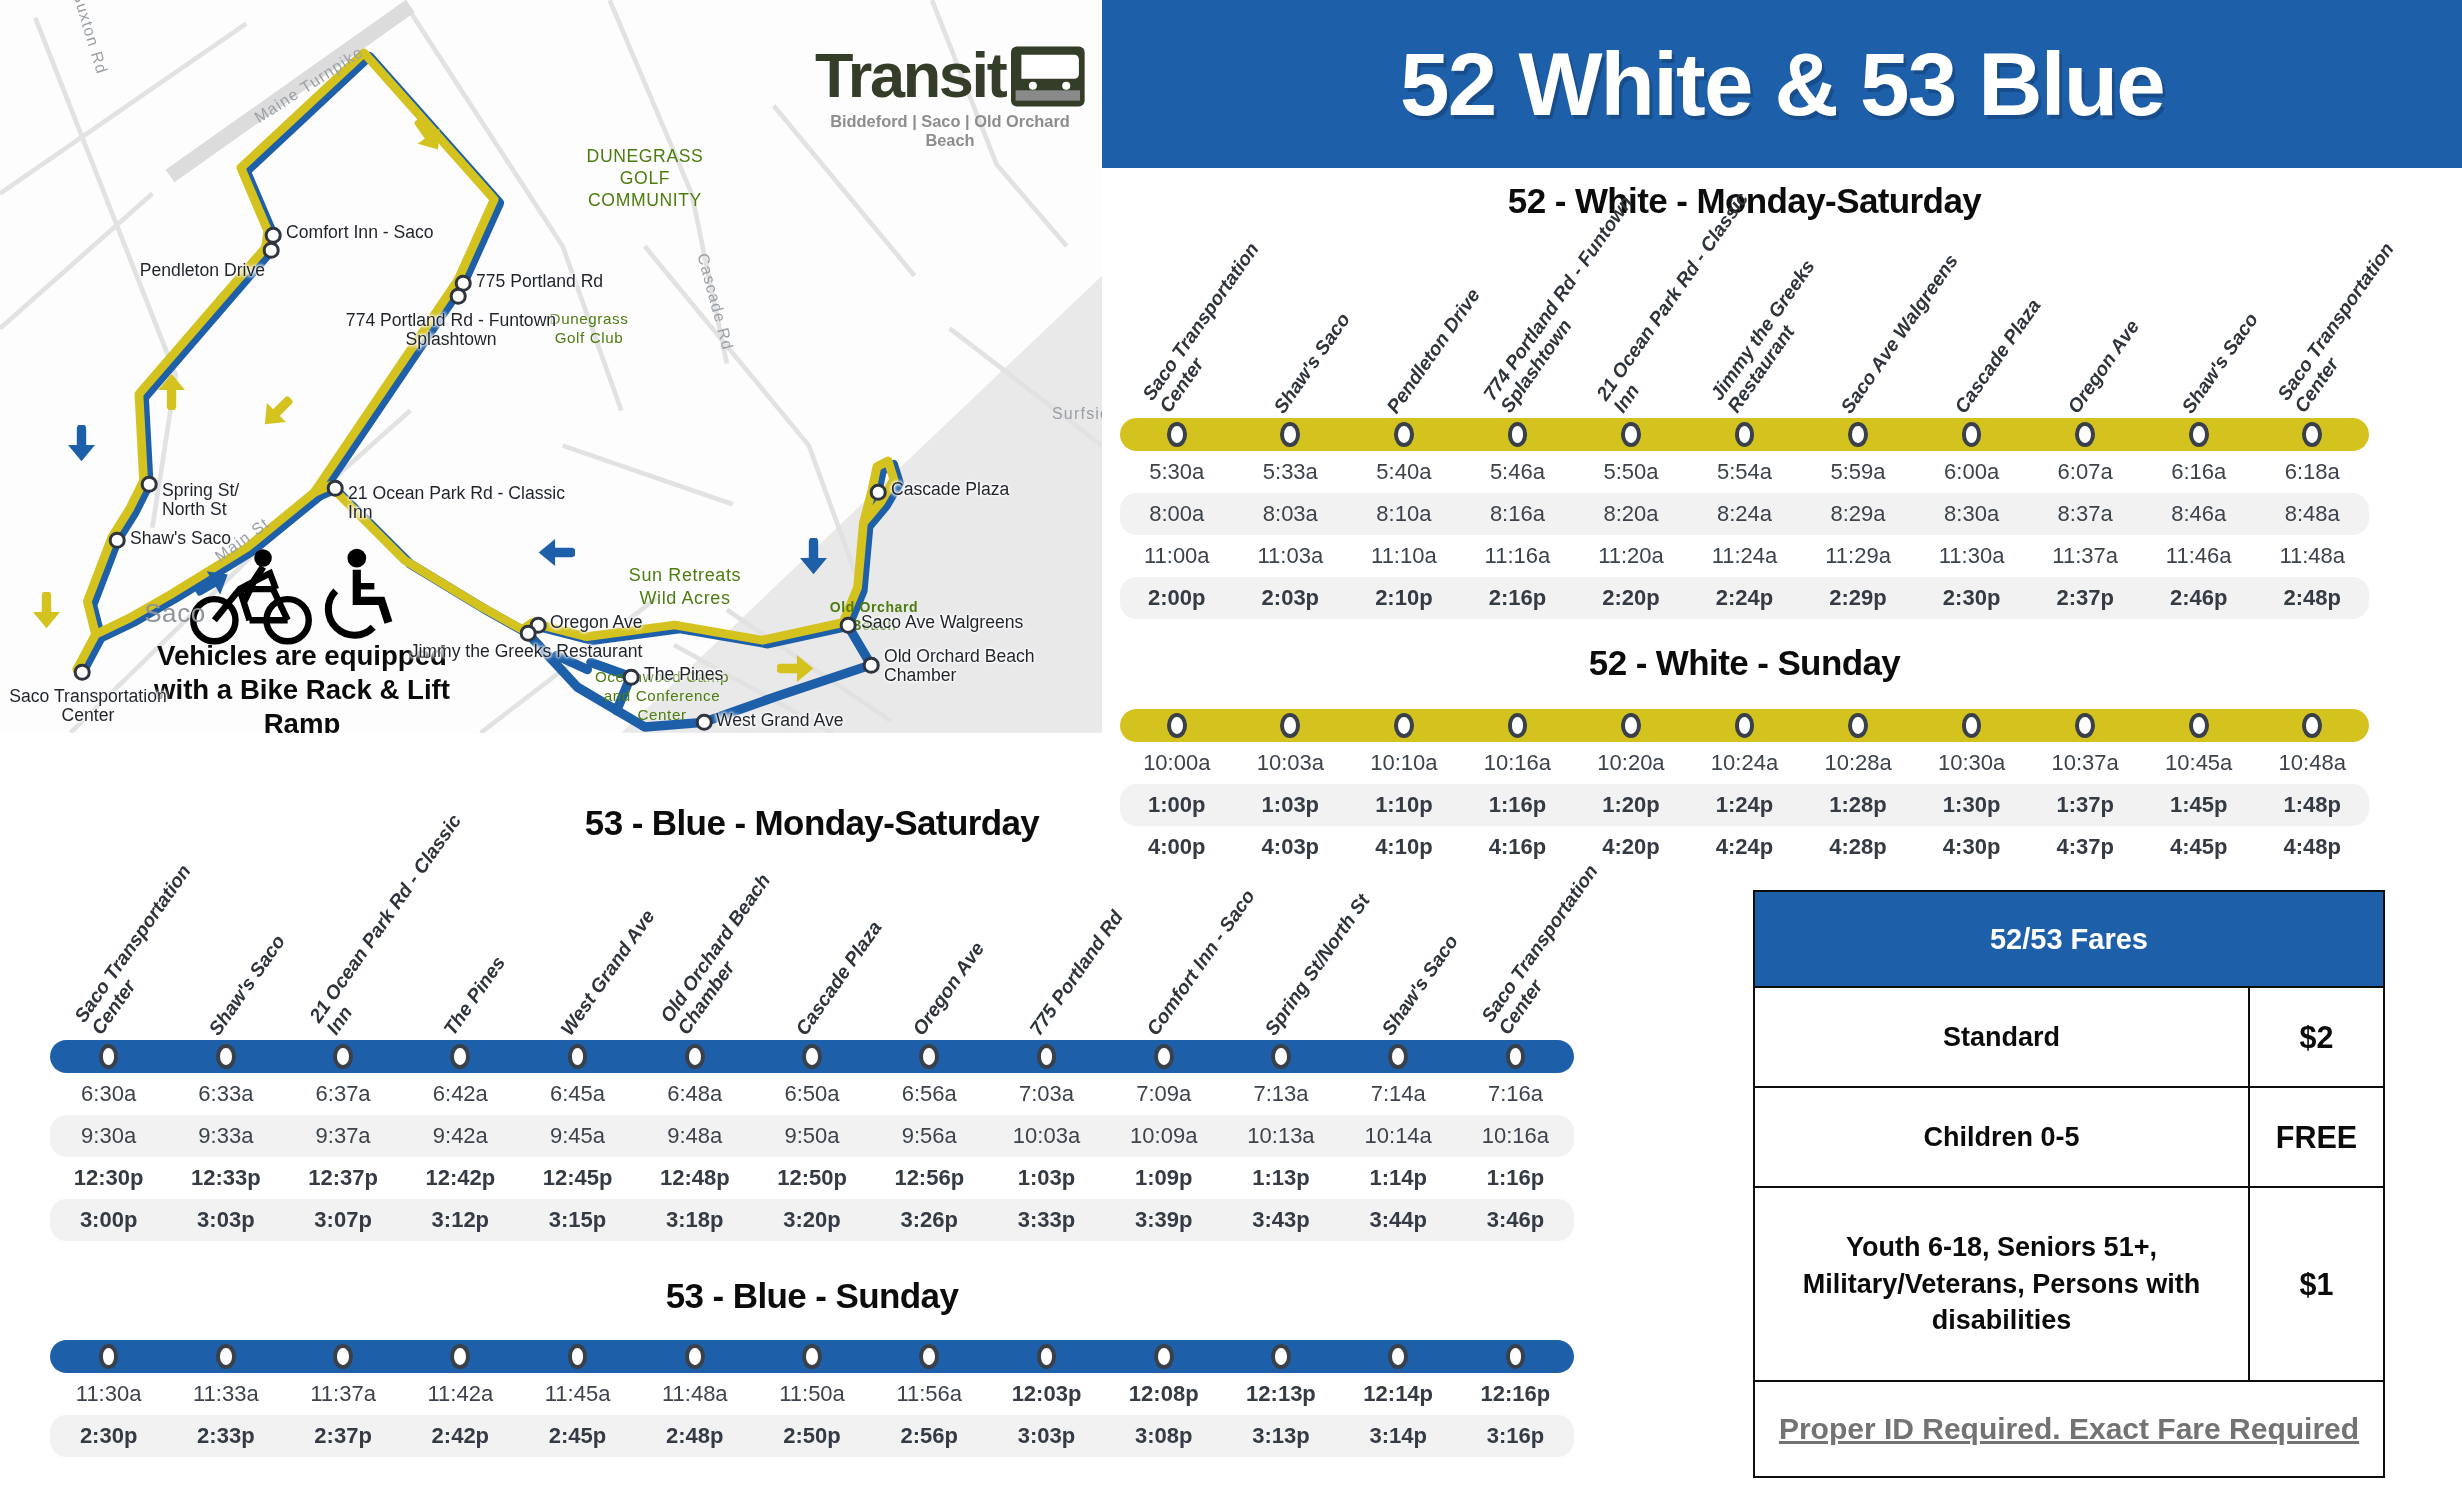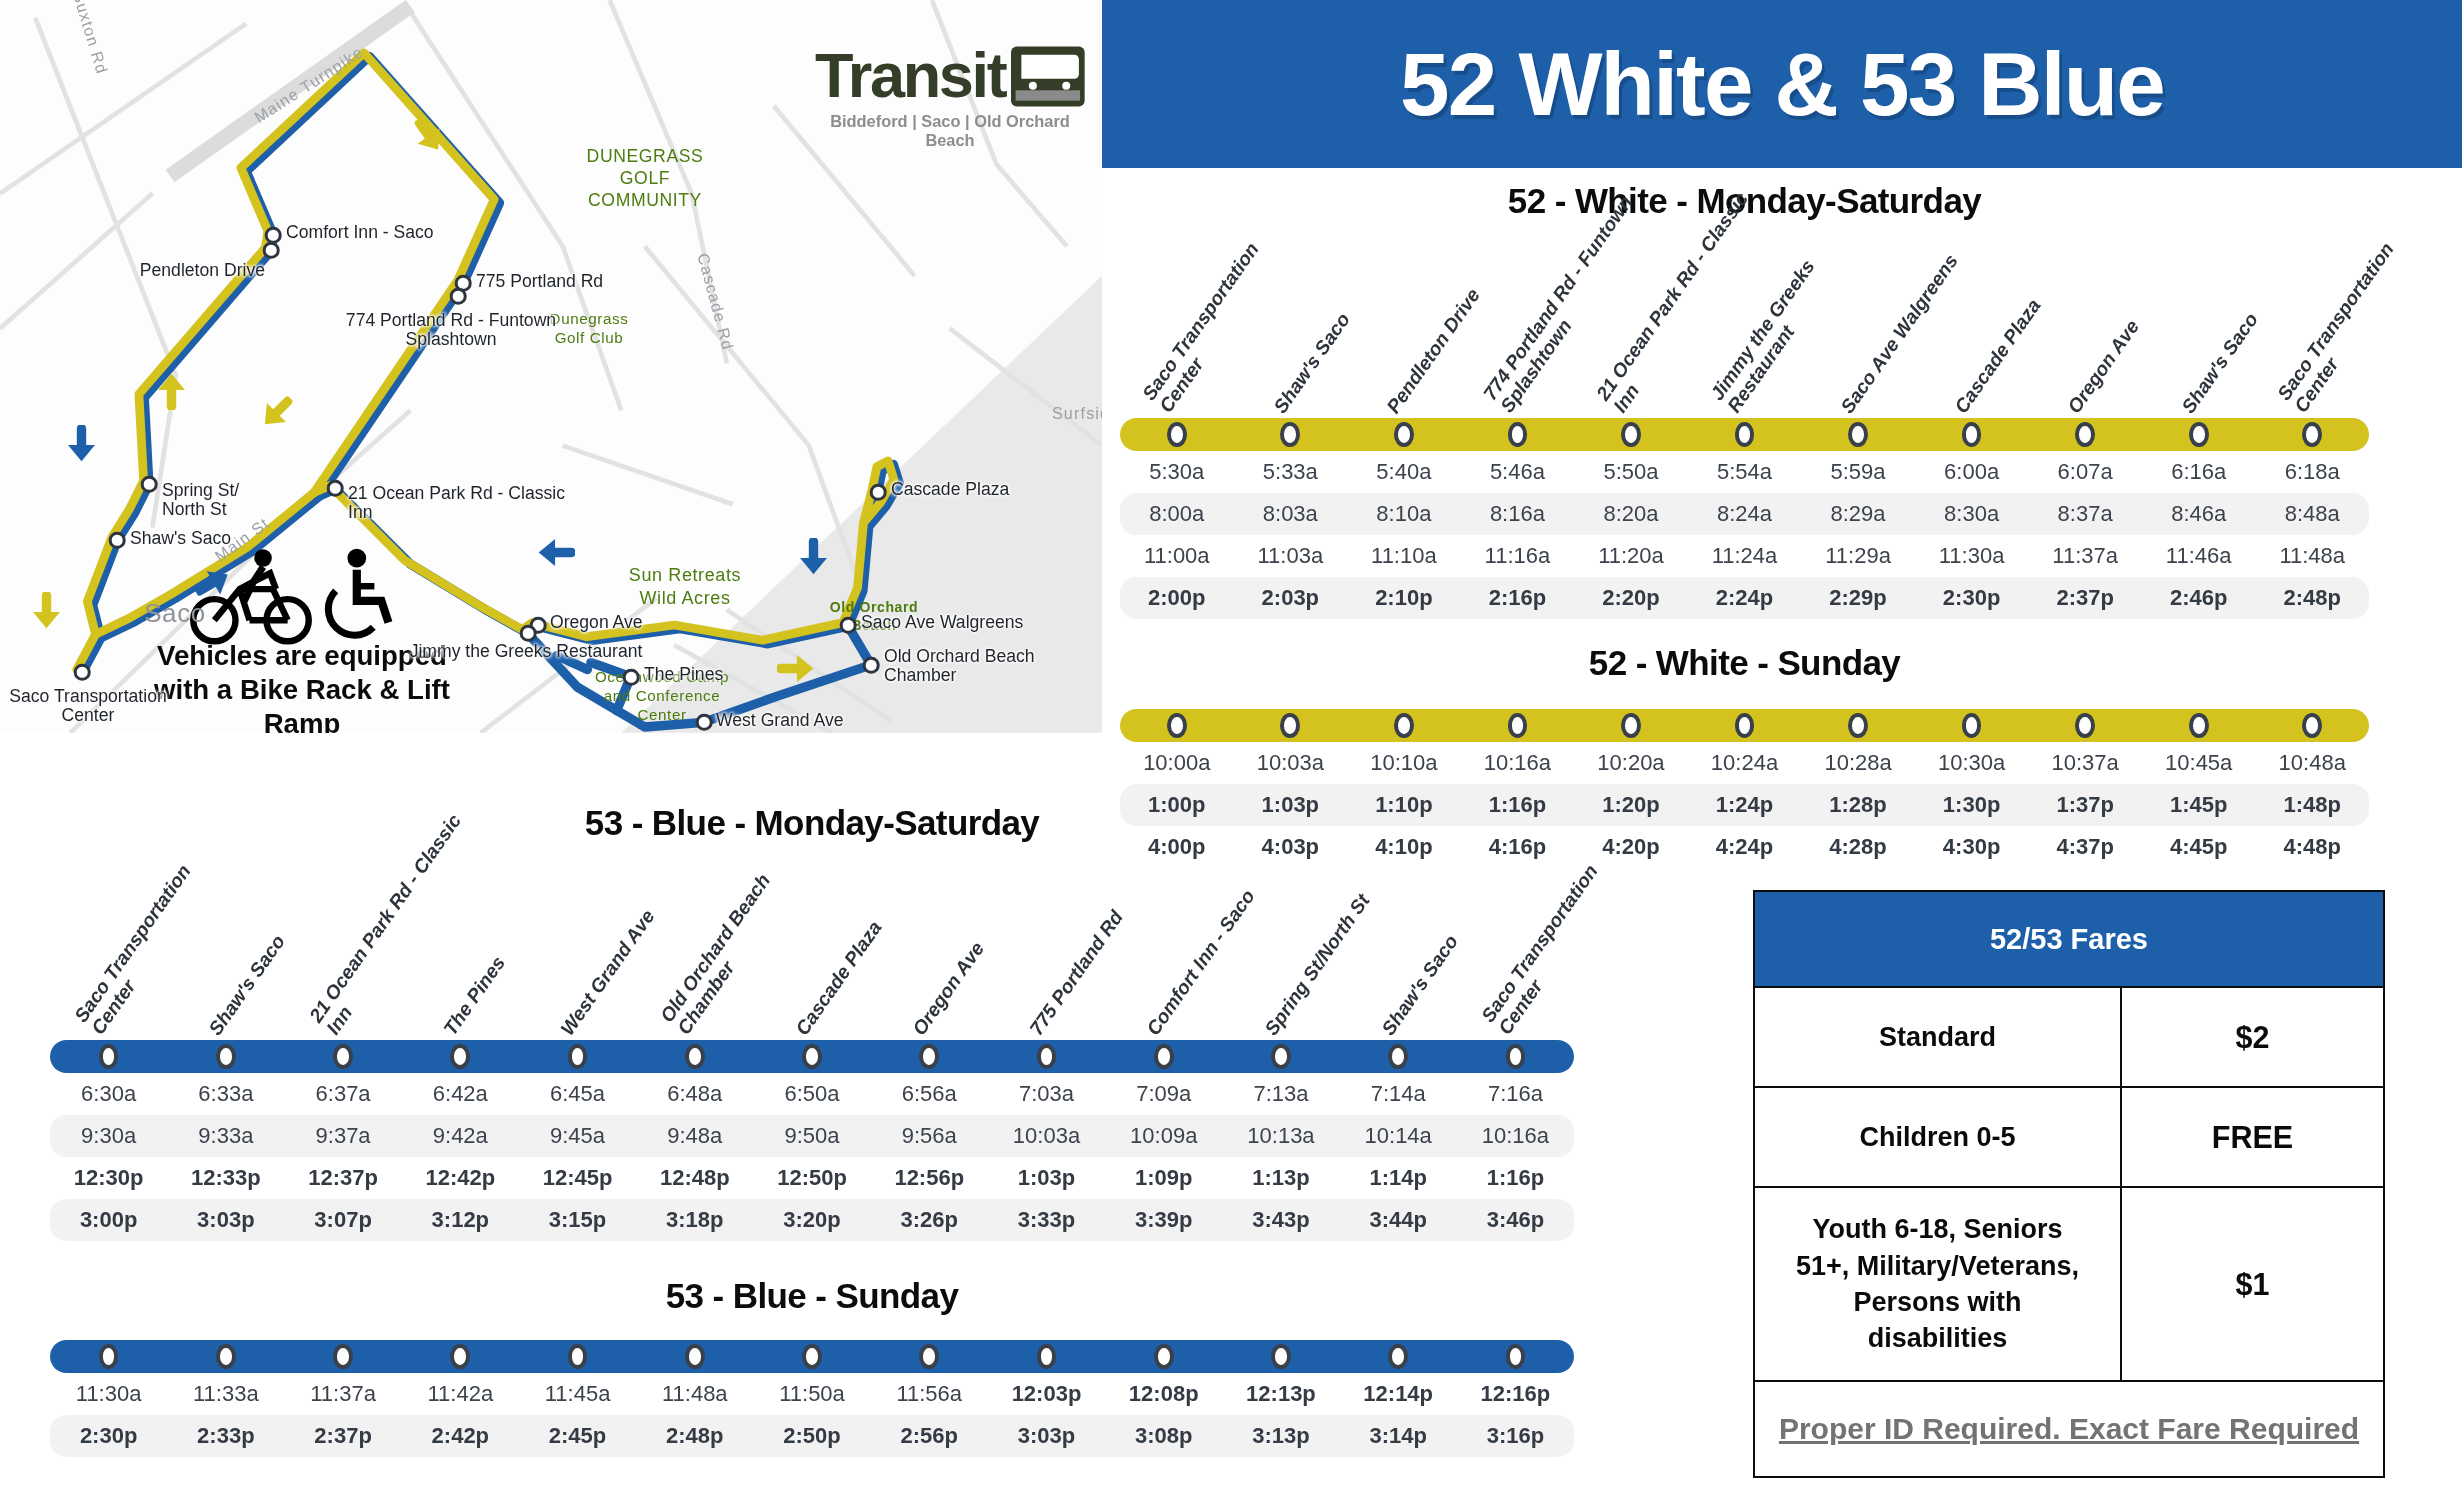--- a/index.html
+++ b/index.html
@@ -51,21 +51,21 @@
   .tcell{flex:1;text-align:center;font-size:22px;color:#3c434c;}
   .tcell.pm{font-weight:bold;color:#343b44;}
   .gap48{height:28px;}  .gap44{height:26px;}
 
   
   #fares{position:absolute;left:1753px;top:890px;width:628px;border:2.3px solid #0d0d0d;
          background:#fff;}
   #fares .fhead{background:#1d5fa9;color:#fff;font-weight:bold;font-size:29px;height:94px;
                 display:flex;align-items:center;justify-content:center;}
   .frow{display:flex;border-top:2.3px solid #0d0d0d;}
-  .frow .flabel{width:367px;border-right:2.3px solid #0d0d0d;display:flex;align-items:center;
+  .frow .flabel{width:495px;border-right:2.3px solid #0d0d0d;display:flex;align-items:center;
                 justify-content:center;font-weight:bold;font-size:27px;color:#0b0b0b;
                 text-align:center;padding:0 39px;box-sizing:border-box;line-height:1.35;}
   .frow .fvalue{flex:1;display:flex;align-items:center;justify-content:center;font-weight:bold;
                 font-size:30.5px;color:#0b0b0b;}
   .frow.h170{height:98px;} .frow.h330{height:192px;}
   #fares .ffoot{border-top:2.3px solid #0d0d0d;height:94px;display:flex;align-items:center;
                 justify-content:center;font-weight:bold;font-size:30px;color:#737373;text-decoration:underline;}
 </style>
 </head>
 <body>

